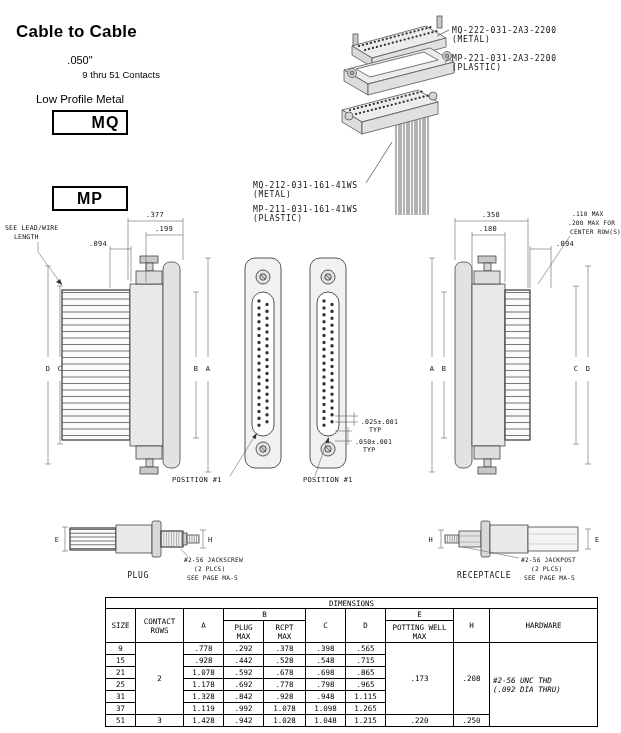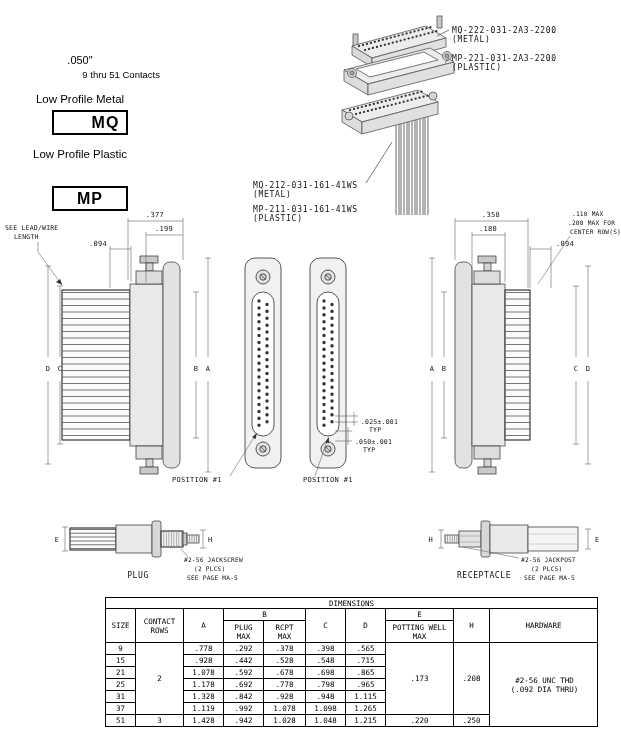--- a/index.html
+++ b/index.html
@@ -27,21 +27,21 @@
 
   table.dims { position:absolute; left:105px; top:597px; width:492px; border-collapse:collapse;
                table-layout:fixed; font-family:"DejaVu Sans Mono", monospace; font-size:7.5px; }
   table.dims th, table.dims td { border:1px solid #000; text-align:center; font-weight:normal;
                padding:0 1px; line-height:1.2; }
   table.dims .pre { white-space:pre-line; }
   table.dims thead tr.tt th { height:11px; }
   table.dims thead tr.h1 th { height:12px; }
   table.dims thead tr.h2 th { height:22px; }
   table.dims tbody td { height:12px; }
-  table.dims td.hw { text-align:center; padding-left:3px; }
+  table.dims td.hw { text-align:left; padding-left:3px;font-style:italic; }
 </style>
 </head>
 <body>
 
 <div class="page">
 
 <svg class="drawing" width="621" height="733" viewBox="0 0 621 733">
 
   <g stroke="#555" stroke-width="0.8" fill="#ececec">
     <rect x="353" y="34" width="5" height="12" fill="#c9c9c9"></rect>
@@ -240,27 +240,27 @@
   </g>
   <text class="t7" x="433" y="542" text-anchor="end">H</text>
   <text class="t7" x="595" y="542">E</text>
   <text class="t62" x="521" y="562">#2-56 JACKPOST</text>
   <text class="t62" x="531" y="571">(2 PLCS)</text>
   <text class="t62" x="524" y="580">SEE PAGE MA-5</text>
   <text class="t8" x="484" y="578" text-anchor="middle">RECEPTACLE</text>
 </svg>
 
 <div class="header">
+  <div class="title">Cable to Cable</div>
   <div class="pitch">.050"</div>
   <div class="contacts">9 thru 51 Contacts</div>
   <div class="series s1">Low Profile Metal</div>
   <div class="code-box b1">
     <span>MQ</span>
   </div>
-  <div class="series s2">Low Profile Plastic</div>
   <div class="code-box b2">
     <span>MP</span>
   </div>
 </div>
 
 <table class="dims">
   <colgroup>
     <col style="width:30px">
         <col style="width:48px">
         <col style="width:40px">

